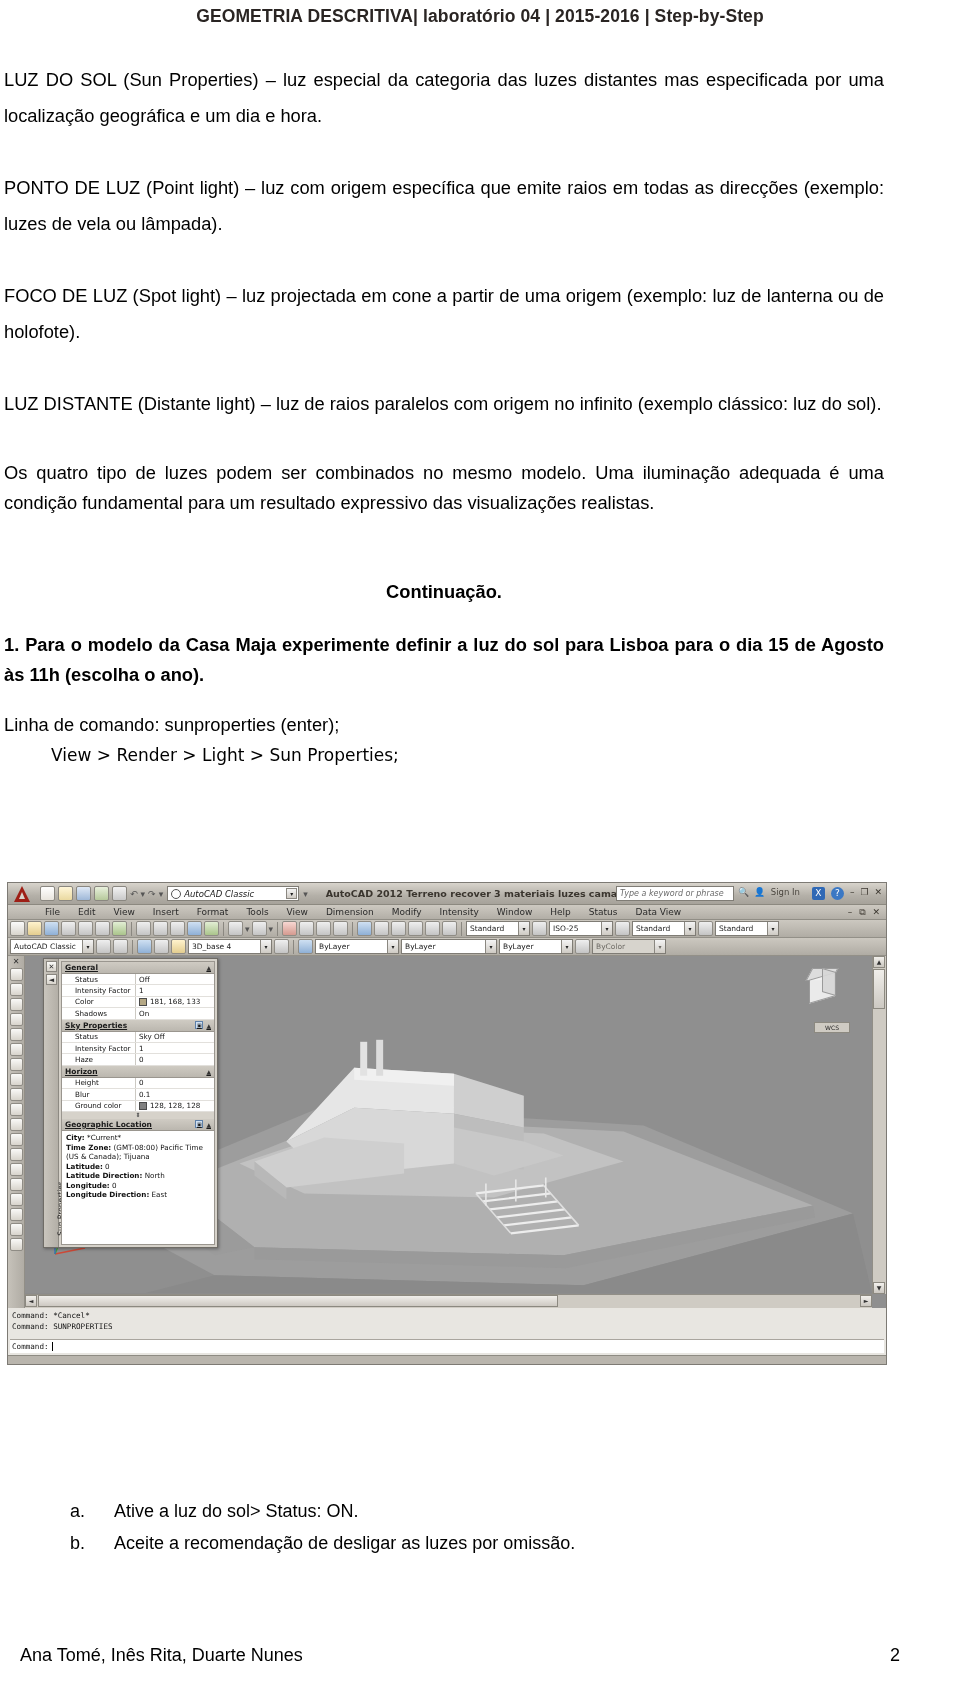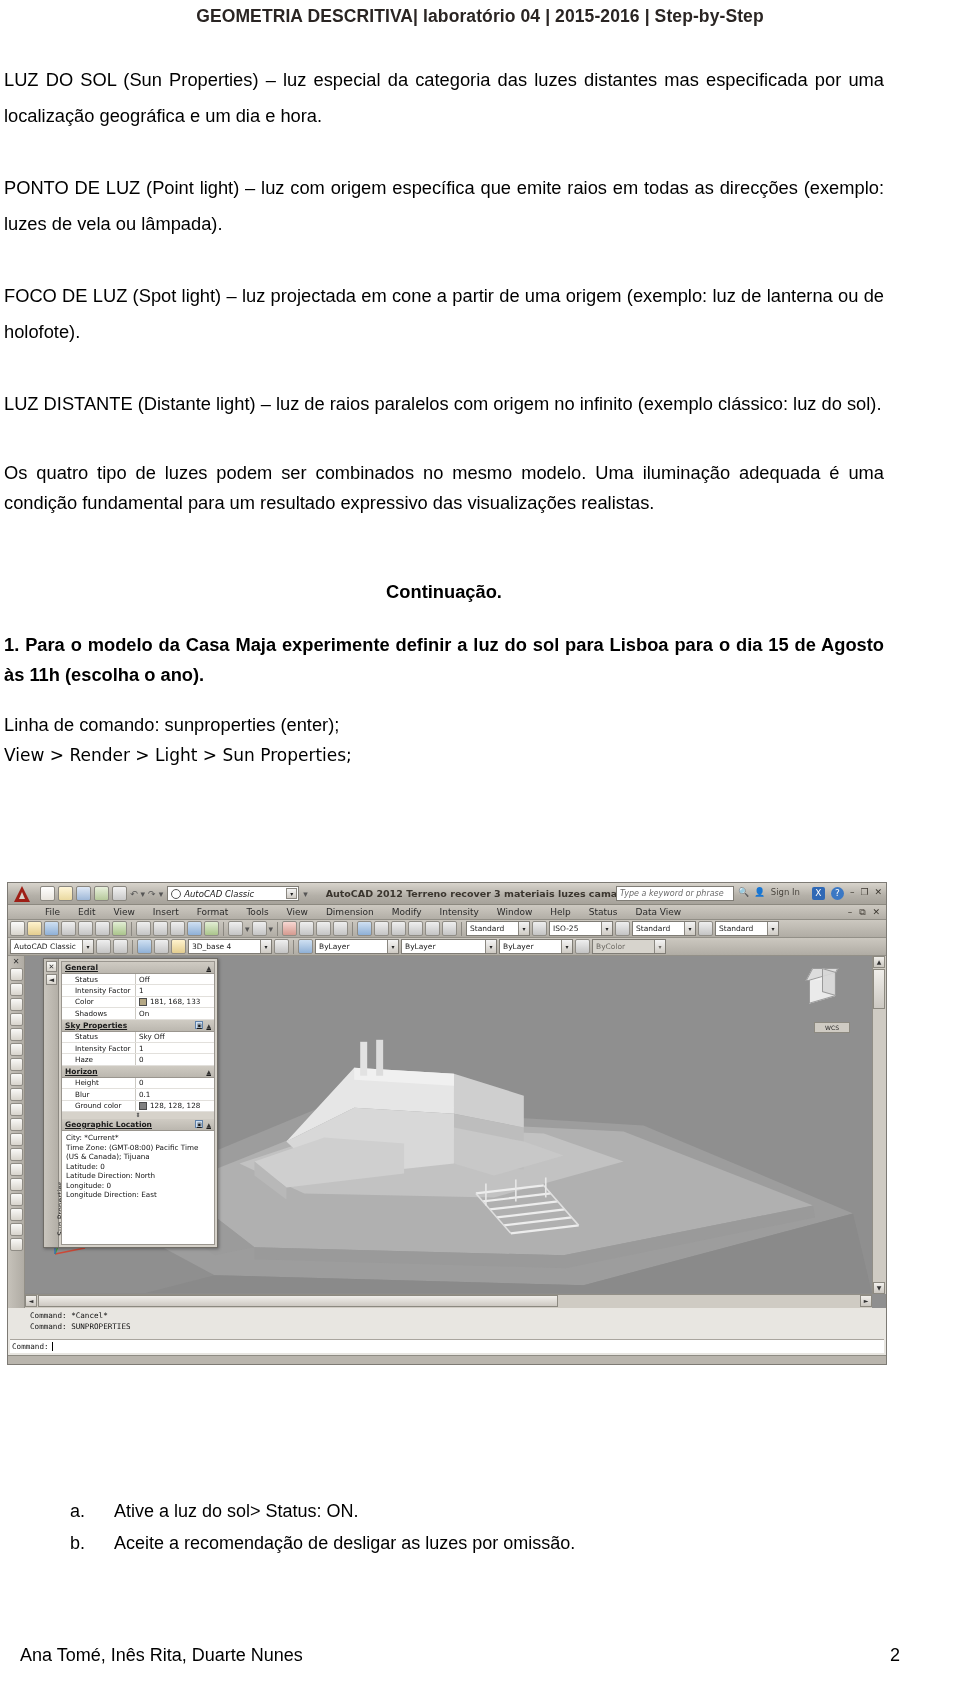--- a/index.html
+++ b/index.html
@@ -48,21 +48,21 @@
   p.spacer.half { height: 20px; }
   .b { font-weight: 700; }
 
   p.cmdline {
     margin: 0;
     font-size: 18.3px;
     line-height: 30px;
     font-family: "Liberation Sans", sans-serif;
     text-align: left;
   }
-  p.cmdline.alt { font-family: "DejaVu Sans", sans-serif; font-size: 17px; }
+  p.cmdline.alt { font-family: "DejaVu Sans", sans-serif; font-size: 17px; margin-left: 47px; }
 
   
   .shot {
     position: absolute;
     left: 7px; top: 882px;
     width: 880px; height: 483px;
     background: #b9b5ad;
     border: 1px solid #7d7a74;
     overflow: hidden;
     font-family: "DejaVu Sans", sans-serif;
@@ -325,21 +325,21 @@
     height: 100%;
   }
   .swatch {
     width: 8px; height: 8px; border: 1px solid #4a4a4a;
     flex: none;
   }
   .geo-block {
     padding: 2px 3px 2px 4px;
     font-size: 7.2px; line-height: 9.6px; color: #111;
   }
-  .geo-block b { font-weight: 400; }
+  .geo-block b { font-weight: 700; }
   .pal-grip {
     text-align: center; font-size: 6px; color: #555;
     line-height: 6px; height: 7px;
     background: #d6d2ca;
   }
 
   
   .viewcube {
     position: absolute; right: 28px; top: 10px;
     width: 42px; height: 42px; z-index: 10;
@@ -433,21 +433,21 @@
   
   .cmdwin {
     height: 48px; width: 100%;
     background: #e8e6e1;
     border-bottom: 1px solid #8e8b83;
     font-family: "DejaVu Sans Mono", "Liberation Mono", monospace;
     font-size: 7.6px; color: #111;
     padding: 2px 0 0 4px;
     position: relative;
   }
-  .cmdwin .ln { line-height: 11px; white-space: nowrap; margin-left: 18px; }
+  .cmdwin .ln { line-height: 11px; white-space: nowrap; }
   .cmd-input {
     position: absolute; left: 2px; right: 2px; bottom: 2px;
     height: 14px; background: #ffffff;
     border-top: 1px solid #a9a59e;
     font-size: 7.6px; line-height: 13px; padding-left: 2px;
     display: flex; align-items: center;
   }
   .caret {
     display: inline-block; width: 1px; height: 9px;
     background: #000; margin-left: 3px;

